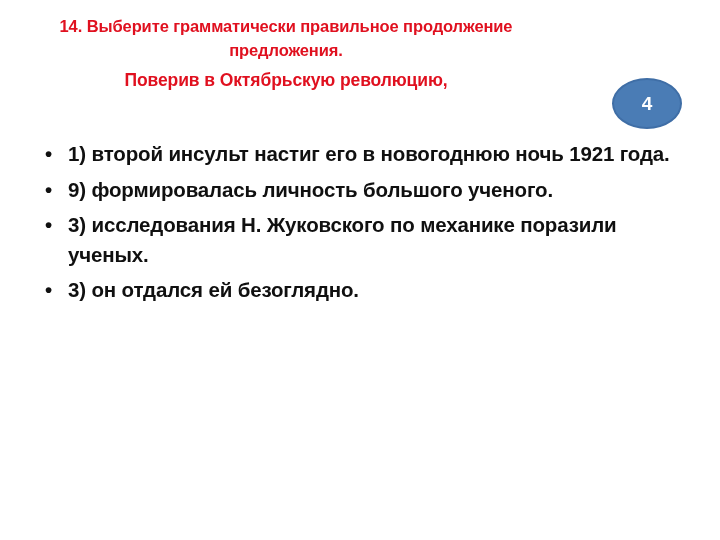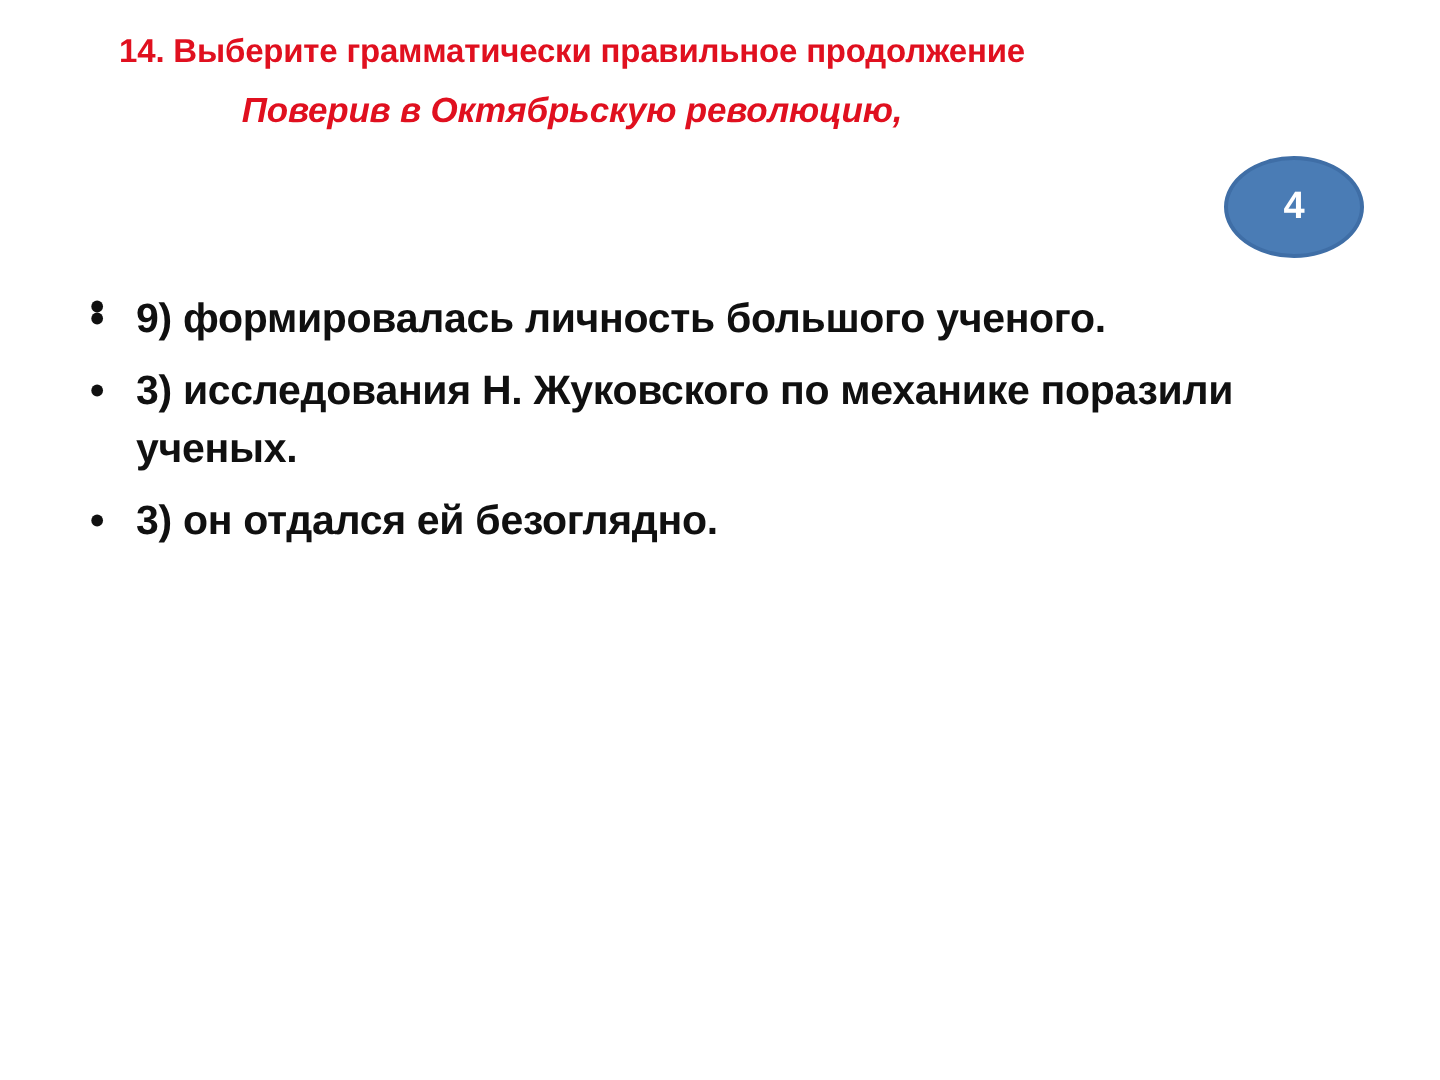--- a/index.html
+++ b/index.html
@@ -37,21 +37,20 @@
   .header-line {
     display: block;
     font-size: 16.5px;
     color: #e0101f;
     font-weight: bold;
     white-space: nowrap;
   }
   .header-line.lead-in {
     font-size: 17.5px;
     padding-top: 5px;
-    font-style: italic;
   }
 
   
   .badge-circle {
     position: absolute;
     left: 612px;
     top: 78px;
     width: 70px;
     height: 51px;
     border-radius: 50%;
@@ -104,30 +103,32 @@
     display: inline;
   }
 </style>
 </head>
 <body>
 
 <div class="slide">
 
   <div class="question-header">
     <span class="header-line">14. Выберите грамматически правильное продолжение</span>
+    <span class="header-line">предложения.</span>
     <span class="header-line lead-in">Поверив в Октябрьскую революцию,</span>
   </div>
 
   <div class="badge-circle">
     <span class="badge-number">4</span>
   </div>
 
   <ul class="answer-list">
     <li class="answer-item">
       <span class="answer-bullet">•</span>
+      <span class="answer-text">1) второй инсульт настиг его в новогоднюю ночь 1921 года.</span>
     </li>
     <li class="answer-item">
       <span class="answer-bullet">•</span>
       <span class="answer-text">9) формировалась личность большого ученого.</span>
     </li>
     <li class="answer-item">
       <span class="answer-bullet">•</span>
       <span class="answer-text">3) исследования Н. Жуковского по механике поразили ученых.</span>
     </li>
     <li class="answer-item">

